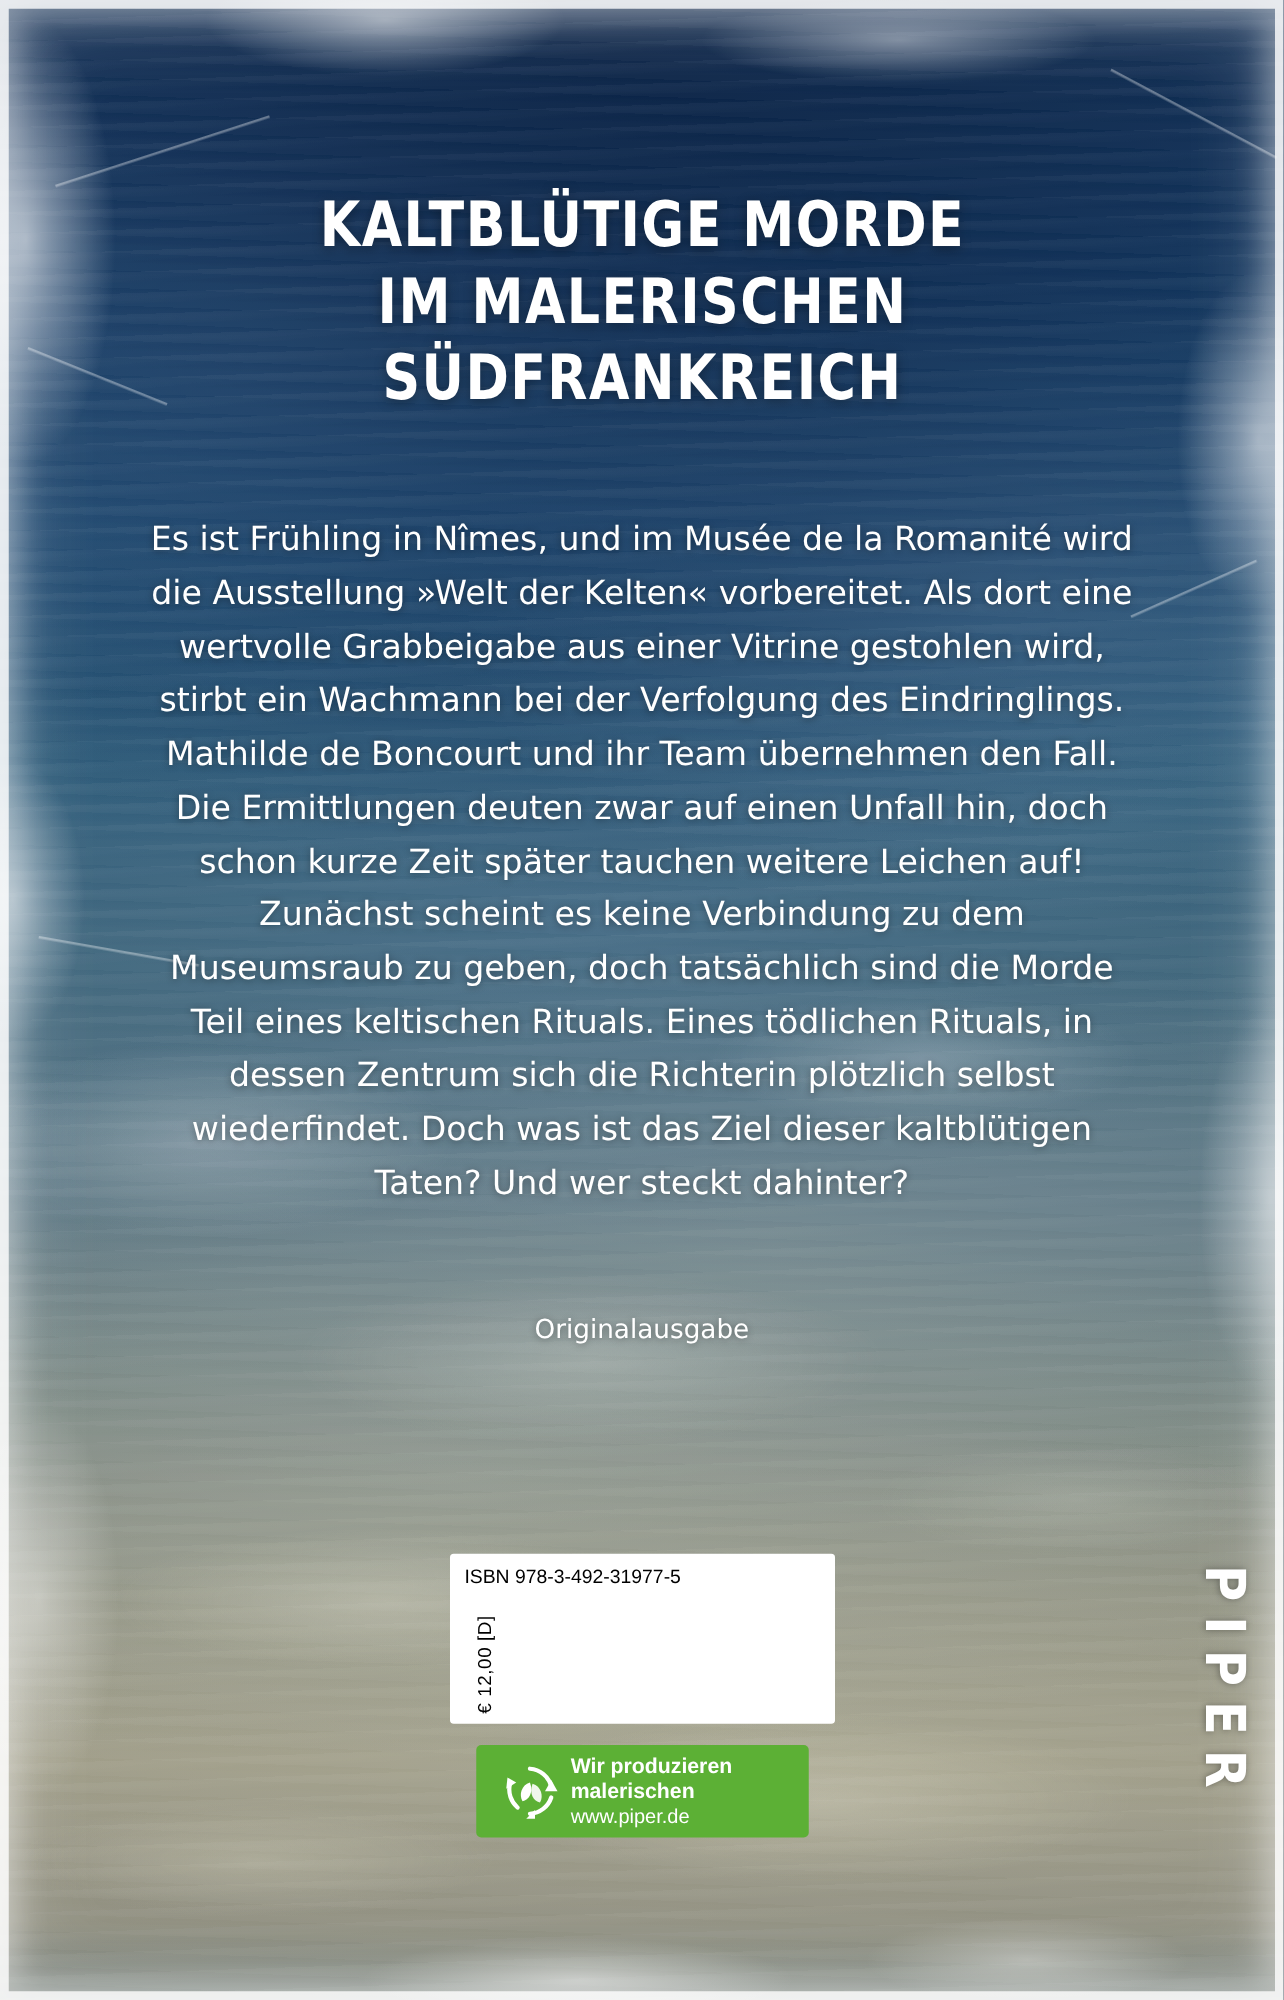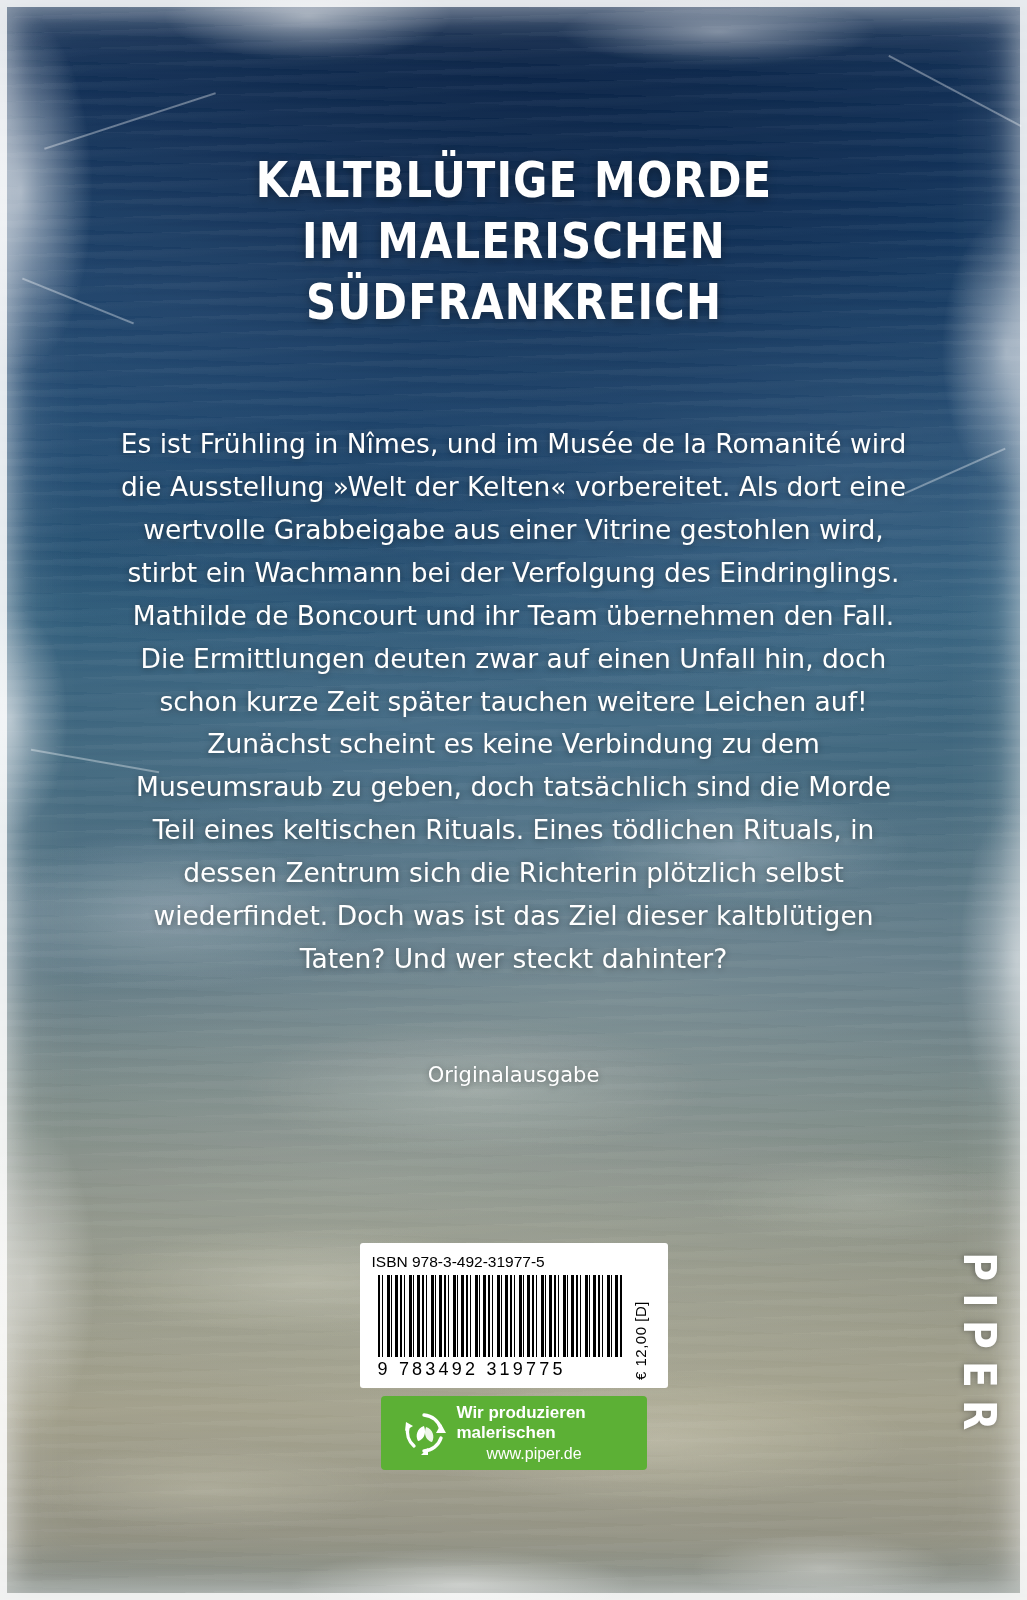--- a/index.html
+++ b/index.html
@@ -127,21 +127,21 @@
     line-height: 1.22;
     letter-spacing: 1.2px;
     text-transform: uppercase;
     transform: scaleX(0.93);
     text-shadow: 0 2px 10px rgba(0,0,0,0.35);
   }
   .headline .l2 { display: block; }
 
   .blurb {
     width: 790px;
-    margin-top: 46px;
+    margin-top: 34px;
     text-align: center;
     color: #ffffff;
     font-size: 26.5px;
     line-height: 1.62;
     font-family: "DejaVu Sans", "Liberation Sans", sans-serif;
     font-weight: 400;
     text-shadow: 0 1px 6px rgba(0,0,0,0.38);
   }
   .edition {
     margin-top: 38px;
@@ -228,21 +228,21 @@
     box-sizing: border-box;
   }
   .eco-icons { width: 66px; display: flex; align-items: center; justify-content: center; }
   .eco-text {
     color: #fff;
     font-family: "Liberation Sans", sans-serif;
     line-height: 1.2;
     font-size: 17px;
     font-weight: 700;
   }
-  .eco-text .url { font-weight: 400; font-size: 16px; margin-left: 30px; }
+  .eco-text .url { font-weight: 400; font-size: 16px; }
 
   
   .piper {
     position: absolute;
     right: 22px;
     top: 1252px;
     writing-mode: vertical-rl;
     color: #ffffff;
     font-family: "DejaVu Sans Condensed", "Liberation Sans Narrow", "Liberation Sans", sans-serif;
     font-weight: 700;
@@ -278,24 +278,20 @@
 
     <div class="blurb">Es ist Frühling in Nîmes, und im Musée de la Romanité wird die Ausstellung »Welt der Kelten« vorbereitet. Als dort eine wertvolle Grabbeigabe aus einer Vitrine gestohlen wird, stirbt ein Wachmann bei der Verfolgung des Eindringlings. Mathilde de Boncourt und ihr Team übernehmen den Fall.  Die Ermittlungen deuten zwar auf einen Unfall hin, doch schon kurze Zeit später tauchen weitere Leichen auf! Zunächst scheint es keine Verbindung zu dem Museumsraub zu geben, doch tatsächlich sind die Morde Teil eines keltischen Rituals. Eines tödlichen Rituals, in dessen Zentrum sich die Richterin plötzlich selbst wiederfindet. Doch was ist das Ziel dieser kaltblütigen Taten? Und wer steckt dahinter?</div>
 
     <div class="edition">Originalausgabe</div>
   </div>
 
 
   <div class="barcode-box">
     <div class="isbn-text">ISBN 978-3-492-31977-5</div>
     <div class="bars-row">
-      <div>
-        <div class="bars"></div>
-        <div class="ean-digits">9 783492 319775</div>
-      </div>
       <div class="price">€ 12,00 [D]</div>
     </div>
   </div>
 
   <div class="eco">
     <div class="eco-icons">
       <svg width="54" height="50" viewBox="0 0 54 50">
         <g fill="none" stroke="#ffffff" stroke-width="3.4" stroke-linecap="round">
           <path d="M27 7 A19 19 0 0 1 44 21"></path>
           <path d="M44 30 A19 19 0 0 1 27 43"></path>

